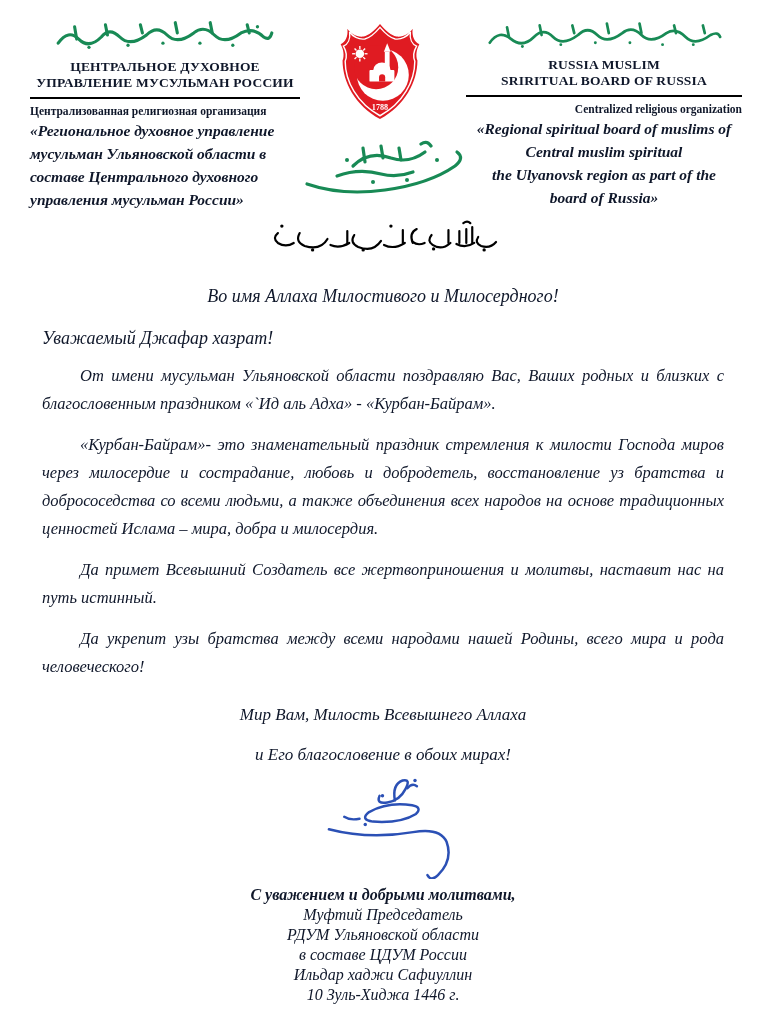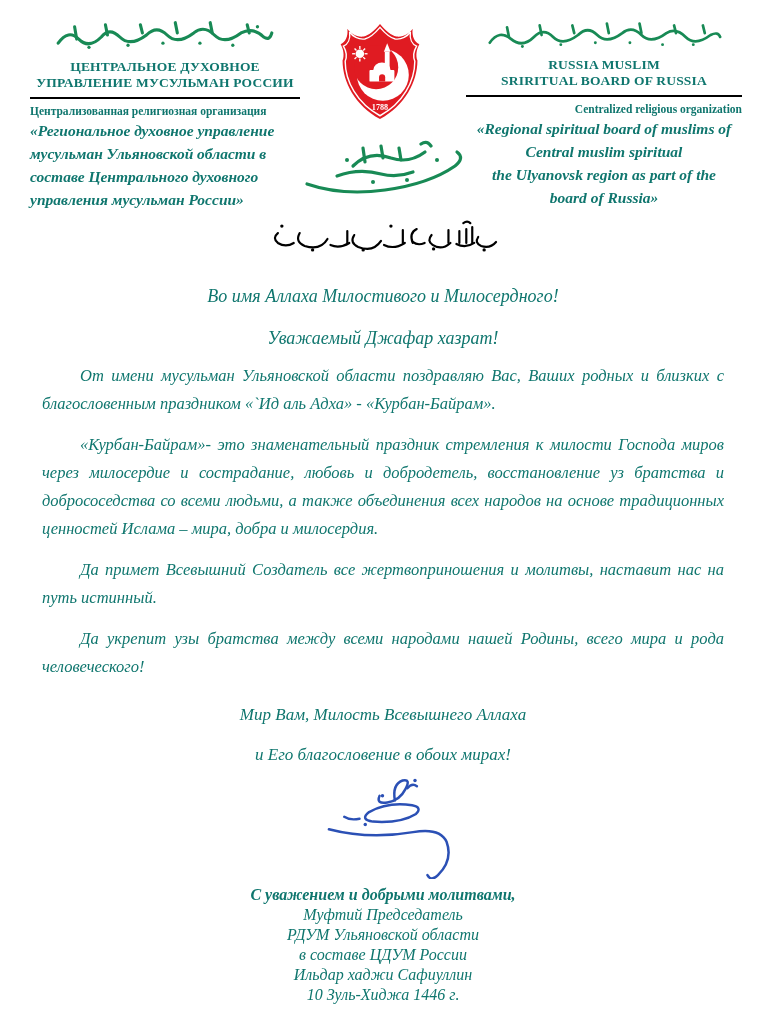--- a/index.html
+++ b/index.html
@@ -2,21 +2,21 @@
 <html><head>
 <meta charset="utf-8">
 <style>
   * { box-sizing: border-box; margin: 0; padding: 0; }
   html, body { background: #fff; }
   .page {
     position: relative;
     width: 766px; height: 1031px;
     margin: 0 auto;
     background: #fff;
-    color: #0f766e;
+    color: #0f172a;
     font-family: "Liberation Serif", "DejaVu Serif", serif;
     overflow: hidden;
   }
   
   .header { position: relative; height: 208px; }
   .col-left {
     position: absolute; left: 30px; top: 18px; width: 270px;
   }
   .col-right {
     position: absolute; right: 24px; top: 18px; width: 276px;
@@ -38,21 +38,21 @@
   .emblem-wrap { position: absolute; left: 332px; top: 24px; width: 96px; height: 96px; text-align: right; }
   .callig-center { position: absolute; left: 297px; top: 138px; width: 172px; height: 62px; }
   
   .bismillah { display: block; width: 238px; height: 36px; margin: 12px auto 0; }
   .letter { margin: 0 42px; font-style: italic; }
   .invocation {
     text-align: center; font-size: 18px; font-weight: normal;
     margin-top: 30px;
   }
   .salutation {
-    text-align: center; font-size: 18px; font-weight: normal;
+    font-size: 18px; font-weight: normal;
     margin-top: 21px;
   }
   .para {
     text-align: justify; text-indent: 38px;
     font-size: 16.5px; line-height: 28px; margin-top: 13px;
   }
   .blessing { text-align: center; font-size: 17px; margin-top: 20px; }
   .blessing.first { margin-top: 24px; }
   
   .signature-svg { display: block; width: 190px; height: 110px; margin: 4px auto 0; transform: translateX(10px); }

